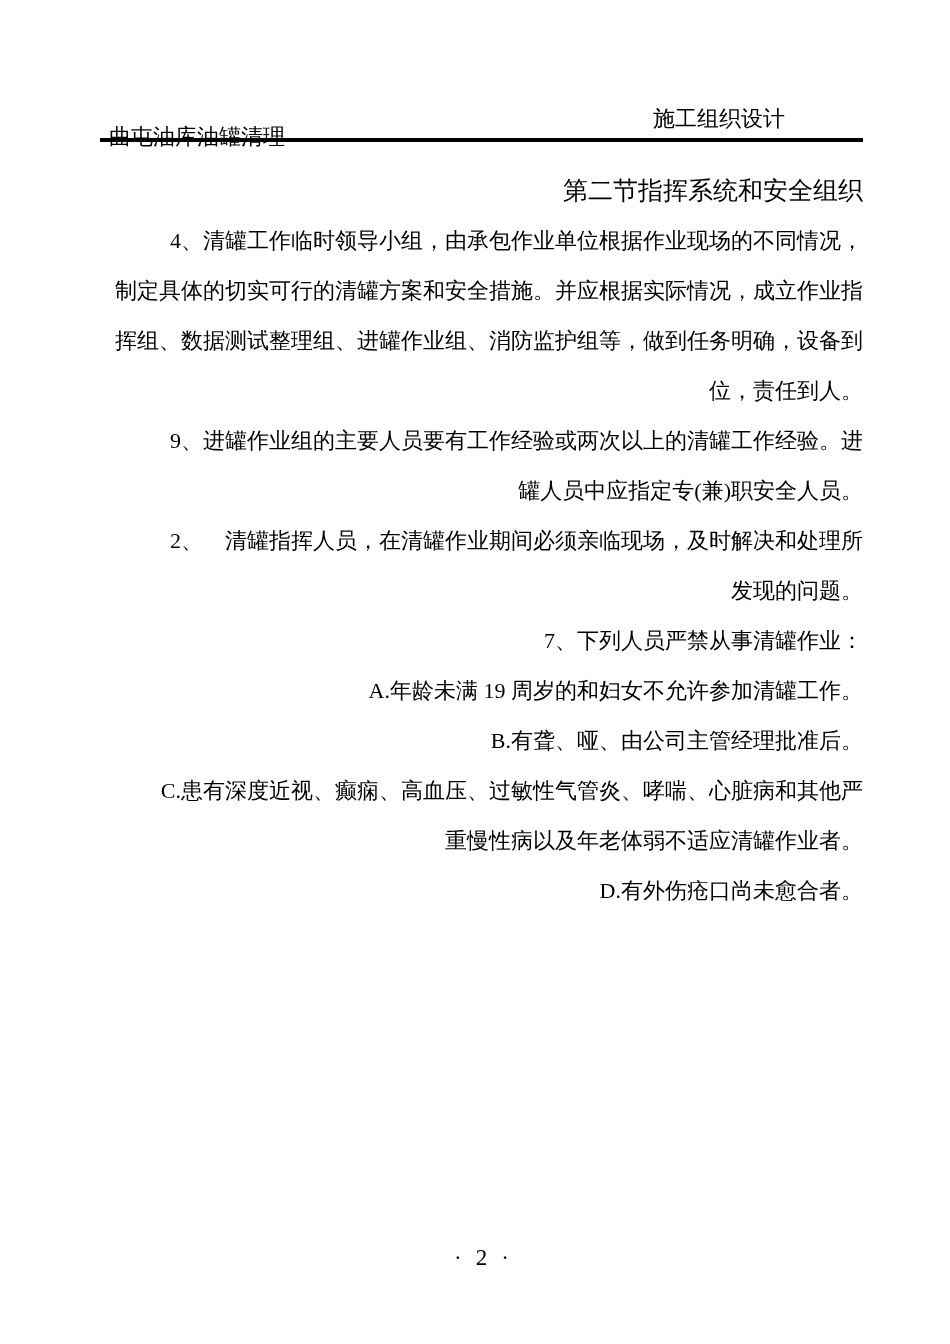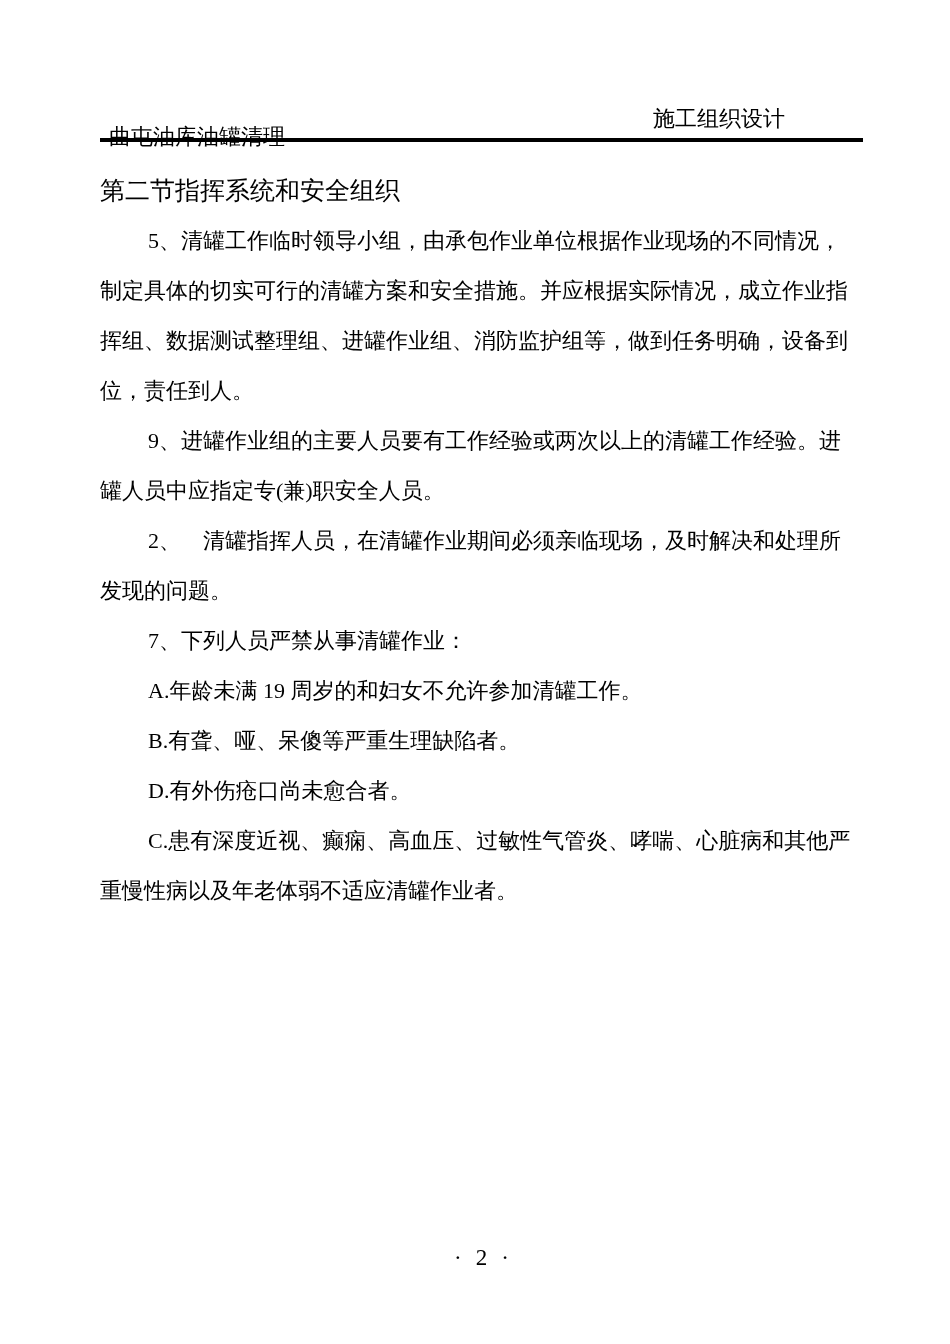--- a/index.html
+++ b/index.html
@@ -24,21 +24,21 @@
   }
   .header-left{ position:absolute; left:9px; top:12px;margin-top:8px; }
   .header-right{ position:absolute; left:517px; top:2px;margin-left:36px; }
   
   .content{
     position:absolute;
     left:100px; top:166px;
     width:763px;
     font-size:22px;
     line-height:50px;
-    text-align:left;
+    text-align:right;
   }
   .content p{
     margin:0;
     white-space:pre-line;   
   }
   .section-title{
     font-size:25px;
   }
   .para.indent{ text-indent:48px; }
   
@@ -59,34 +59,34 @@
 
 <div class="page">
 
   <div class="header">
     <span class="header-left">曲屯油库油罐清理</span>
     <span class="header-right">施工组织设计</span>
   </div>
 
   <div class="content">
     <p class="section-title">第二节指挥系统和安全组织</p>
-    <p class="para indent">5、清罐工作临时领导小组，由承包作业单位根据作业现场的不同情况，
+    <p class="para indent">4、清罐工作临时领导小组，由承包作业单位根据作业现场的不同情况，
 制定具体的切实可行的清罐方案和安全措施。并应根据实际情况，成立作业指
 挥组、数据测试整理组、进罐作业组、消防监护组等，做到任务明确，设备到
 位，责任到人。</p>
     <p class="para indent">9、进罐作业组的主要人员要有工作经验或两次以上的清罐工作经验。进
 罐人员中应指定专(兼)职安全人员。</p>
     <p class="para indent">2、　清罐指挥人员，在清罐作业期间必须亲临现场，及时解决和处理所
 发现的问题。</p>
     <p class="para indent">7、下列人员严禁从事清罐作业：</p>
     <p class="para indent">A.年龄未满 19 周岁的和妇女不允许参加清罐工作。</p>
-    <p class="para indent">B.有聋、哑、呆傻等严重生理缺陷者。</p>
-    <p class="para indent">D.有外伤疮口尚未愈合者。</p>
+    <p class="para indent">B.有聋、哑、由公司主管经理批准后。</p>
     <p class="para indent">C.患有深度近视、癫痫、高血压、过敏性气管炎、哮喘、心脏病和其他严
 重慢性病以及年老体弱不适应清罐作业者。</p>
+    <p class="para indent">D.有外伤疮口尚未愈合者。</p>
   </div>
 
   <div class="footer">
     <span>·</span>
     <span>2</span>
     <span>·</span>
   </div>
 
 </div>
 

